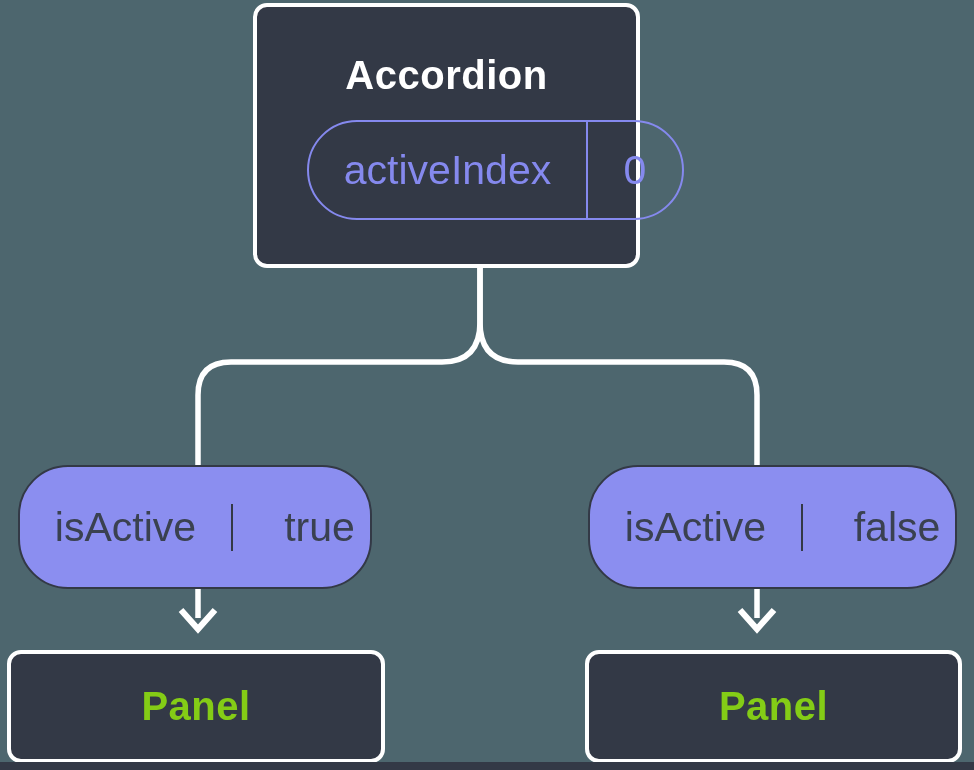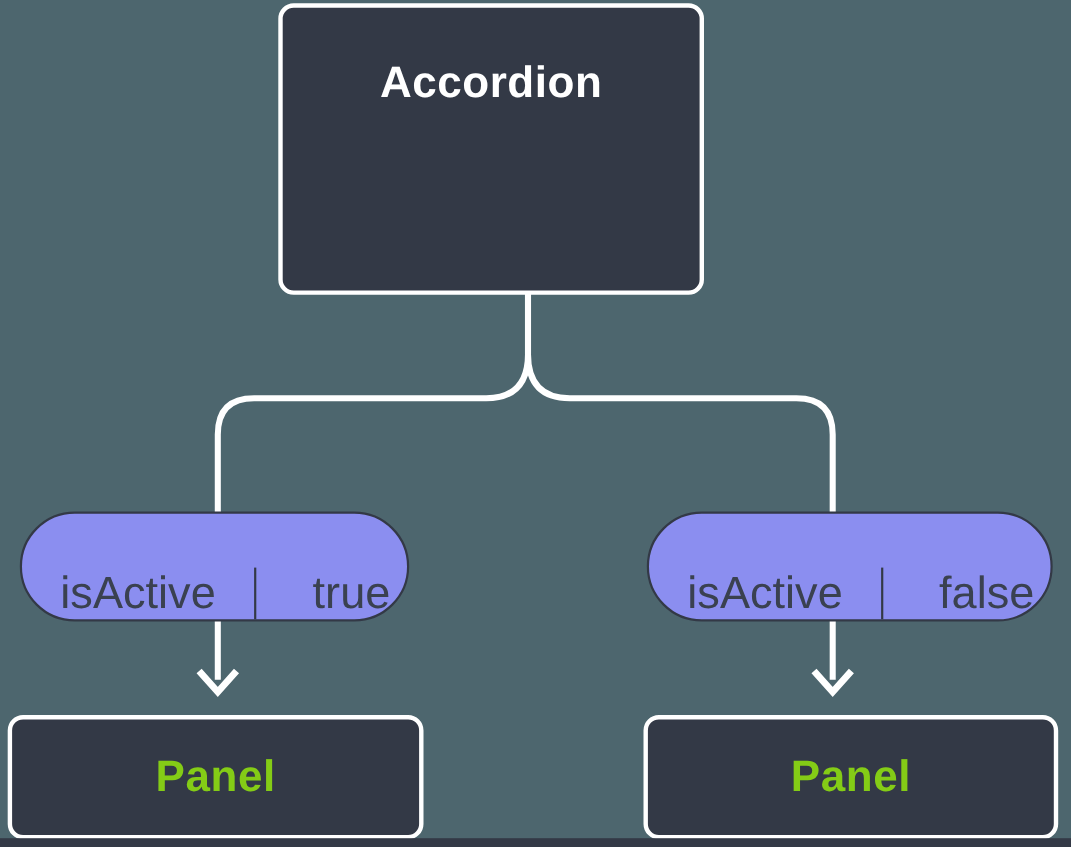--- a/index.html
+++ b/index.html
@@ -72,27 +72,27 @@
   }
   .state-pill .pill-value {
     flex: 1;
     display: flex;
     align-items: center;
     justify-content: center;
   }
   .prop-pill {
     position: absolute;
     top: 465px;
-    height: 100px;
+    height: 124px;
     box-sizing: border-box;
     background: #8b8ef0;
     border: 2.5px solid #333946;
     border-radius: 50px;
     display: flex;
-    align-items: flex-end;
+    align-items: center;
     color: #3a4150;
     font-size: 41px;
     z-index: 2;
   }
   .prop-pill .pill-name {
     width: 211px;
     border-right: 2.5px solid #333946;
     display: flex;
     align-items: center;
     justify-content: center;
@@ -136,20 +136,24 @@
 
   <svg class="connector-svg" viewBox="0 0 974 770" fill="none" xmlns="http://www.w3.org/2000/svg">
     <path d="M 480 264 L 480 322 Q 480 362 442 362 L 231 362 Q 198 362 198 395 L 198 618" stroke="#ffffff" stroke-width="5.5"></path>
     <path d="M 480 264 L 480 322 Q 480 362 518 362 L 724 362 Q 757 362 757 395 L 757 618" stroke="#ffffff" stroke-width="5.5"></path>
     <path d="M 181 610 L 198 629 L 215 610" stroke="#ffffff" stroke-width="6.2" stroke-linejoin="miter"></path>
     <path d="M 740 610 L 757 629 L 774 610" stroke="#ffffff" stroke-width="6.2" stroke-linejoin="miter"></path>
   </svg>
 
   <div class="node root-node">
     <div class="root-title">Accordion</div>
+    <div class="state-pill">
+      <div class="pill-name">activeIndex</div>
+      <div class="pill-value">0</div>
+    </div>
   </div>
 
   <div class="prop-pill prop-pill-left">
     <div class="pill-name">isActive</div>
     <div class="pill-value">true</div>
   </div>
 
   <div class="prop-pill prop-pill-right">
     <div class="pill-name">isActive</div>
     <div class="pill-value">false</div>

